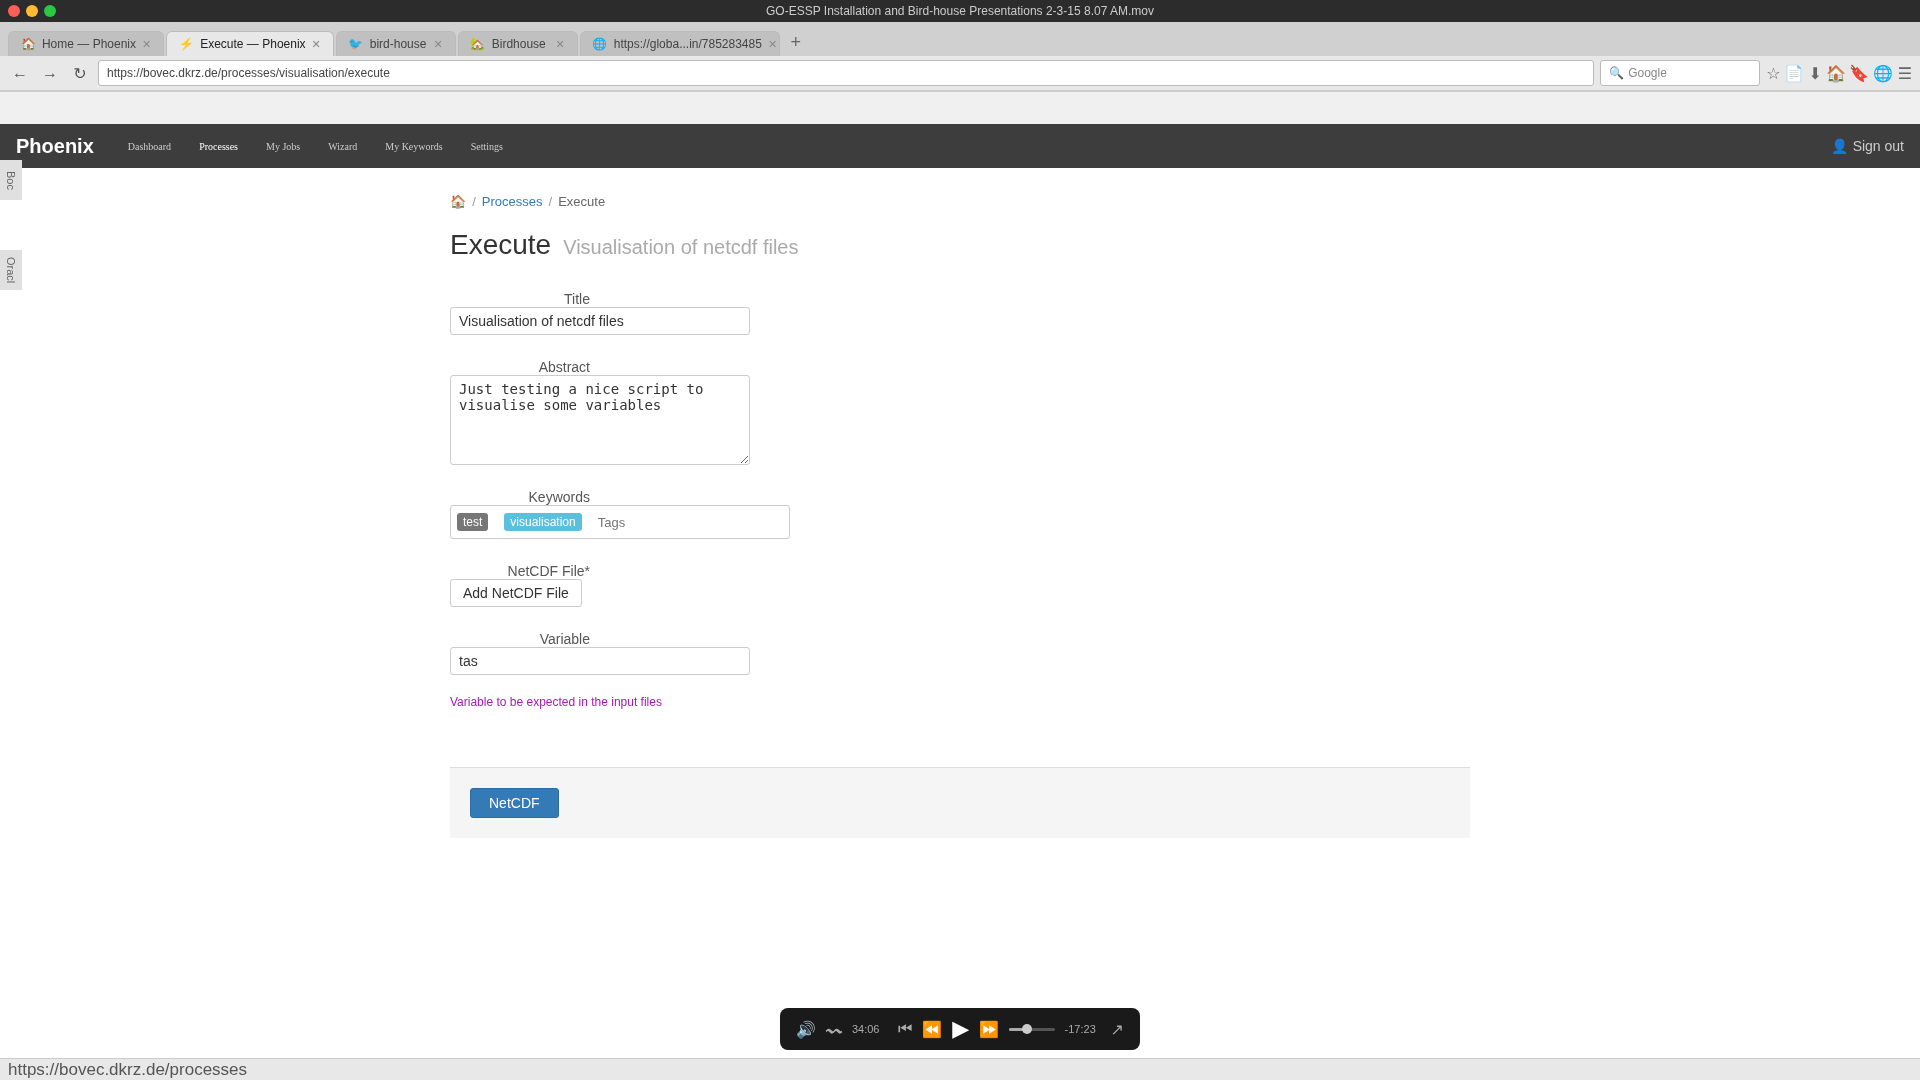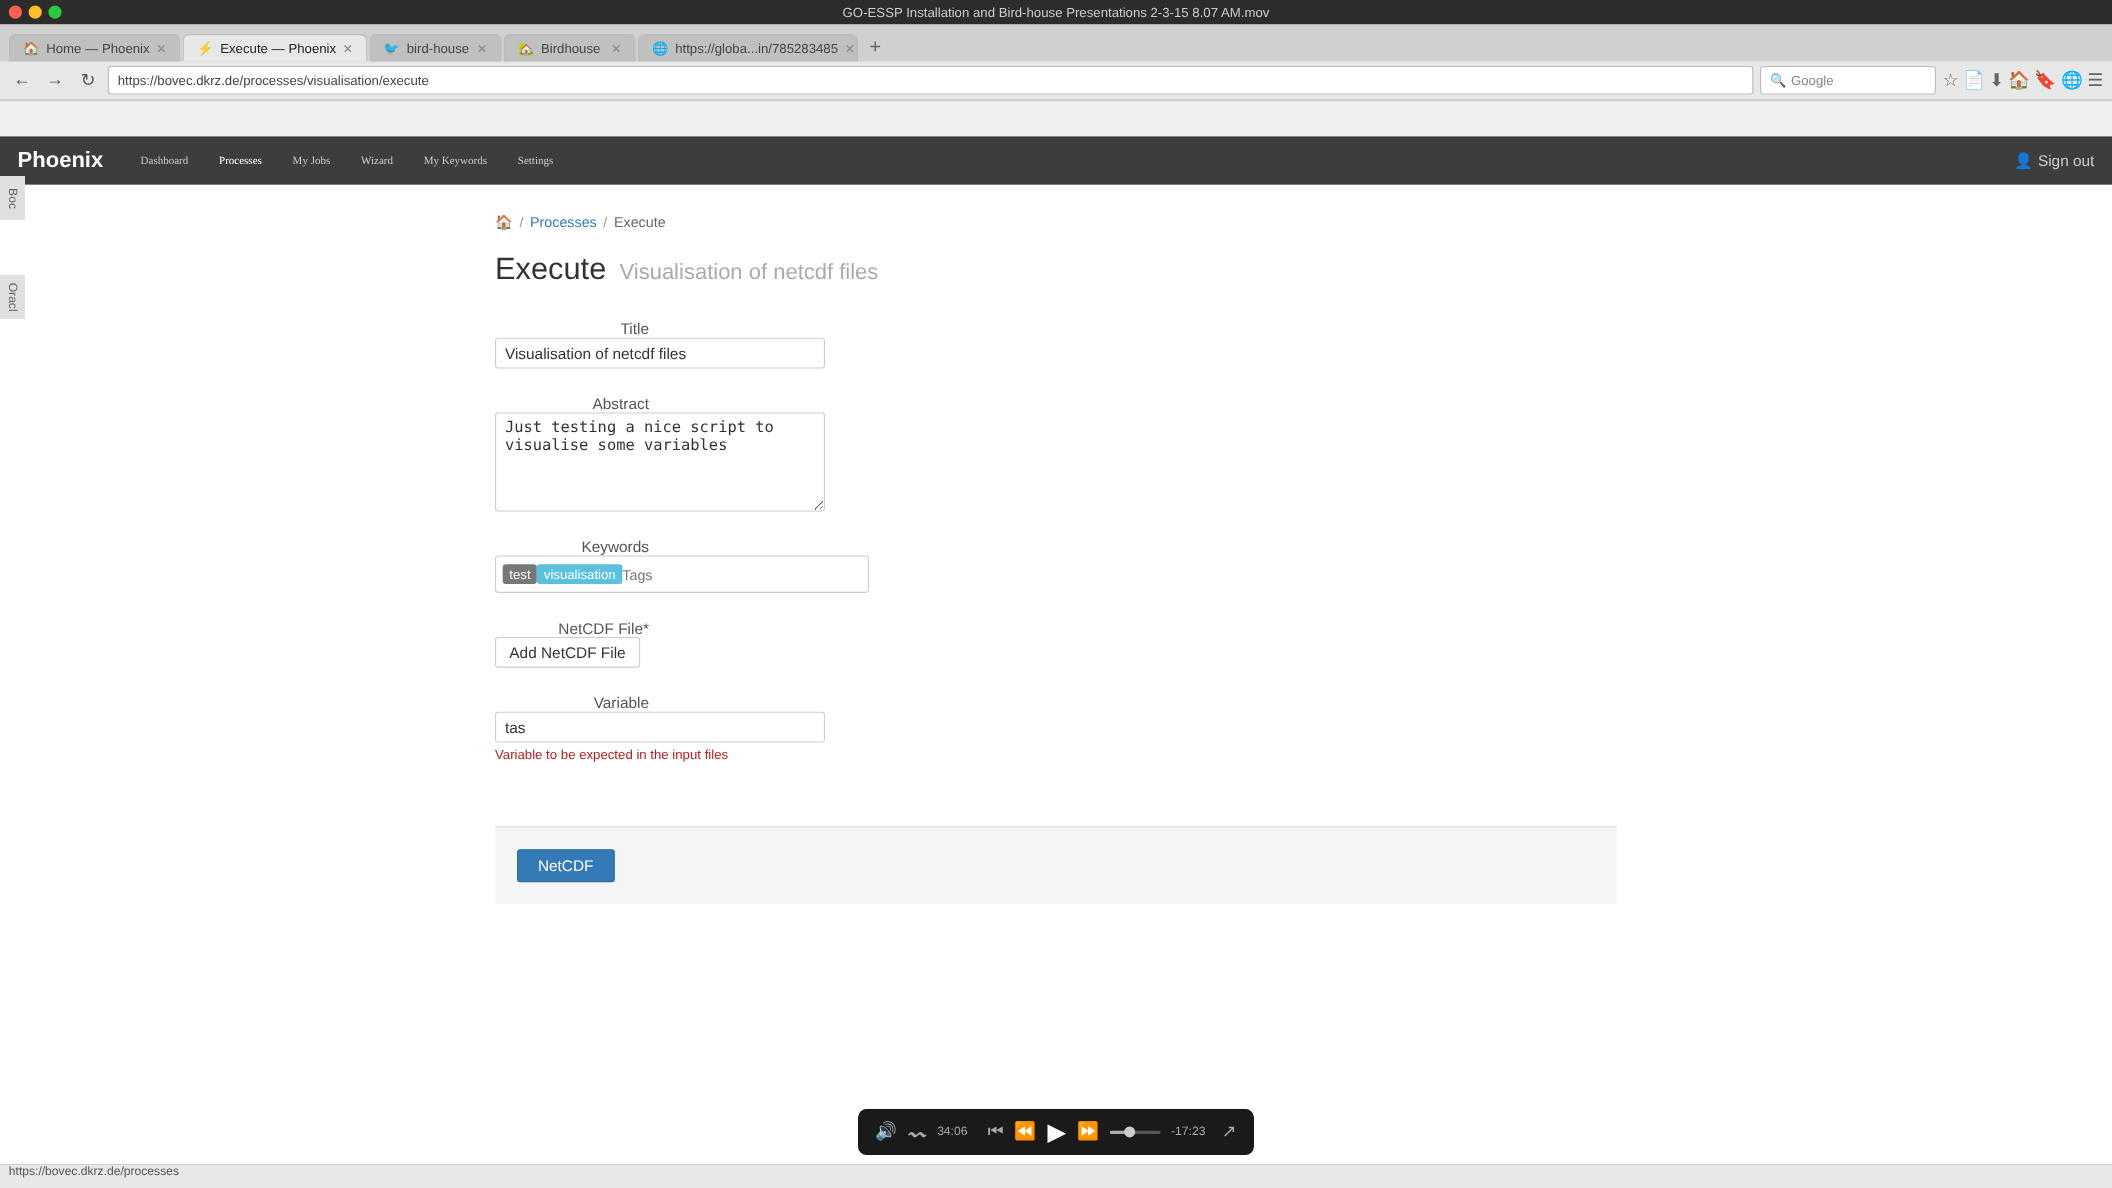--- a/index.html
+++ b/index.html
@@ -230,30 +230,30 @@
       font-size: 14px;
       color: #333;
       outline: none;
     }
     textarea.form-control {
       height: 90px;
       resize: both;
     }
     .form-hint {
       font-size: 12px;
-      color: #b91c1c;
-      margin-top: 4px;
+      color: #a21caf;
+      margin-top: 20px;
     }
     
     
     .tags-input-area {
       display: flex;
       flex-wrap: wrap;
       align-items: center;
-      gap: 0;
+      gap: 16px;
       border: 1px solid #ccc;
       border-radius: 3px;
       padding: 4px 6px;
       min-height: 34px;
       width: 340px;
       background: #fff;
     }
     .tag-badge {
       display: flex;
       align-items: center;
@@ -346,22 +346,23 @@
     
     .statusbar {
       position: fixed;
       bottom: 0;
       left: 0;
       right: 0;
       background: #e8e8e8;
       border-top: 1px solid #ccc;
       height: 22px;
       display: flex;
+      align-items: center;
       padding: 0 8px;
-      font-size: 11px;
+      font-size: 17px;
       color: #555;
     }
 
     
     .left-sidebar-hint {
       position: fixed;
       left: 0;
       top: 150px;
       width: 22px;
       background: #e0e0e0;

